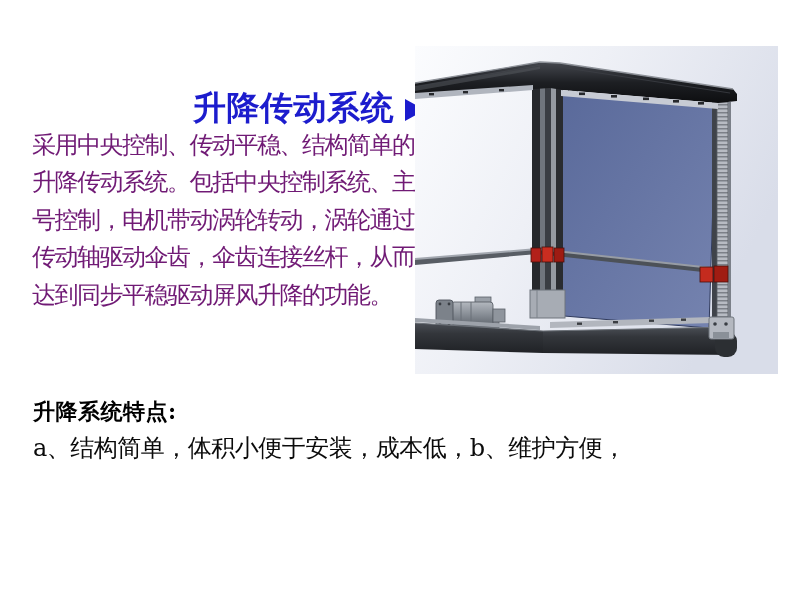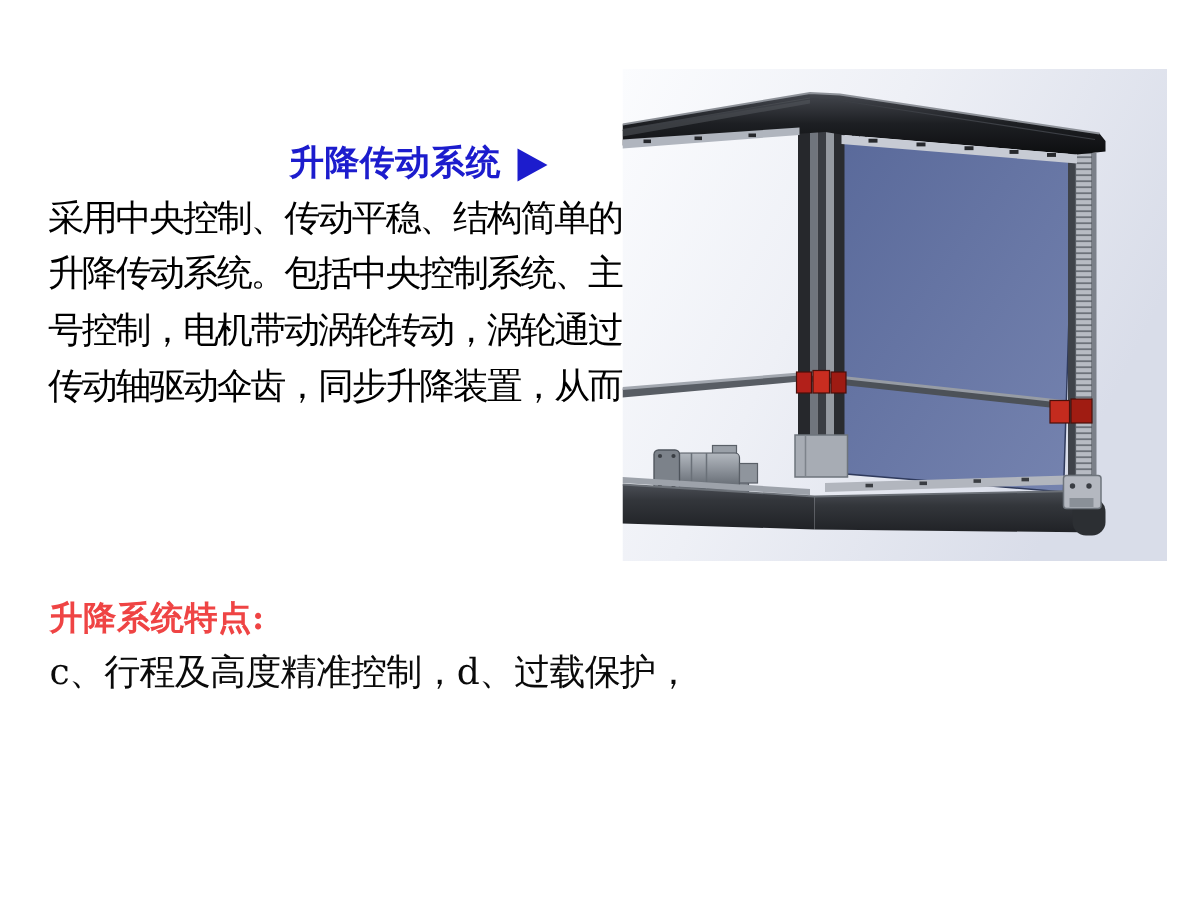--- a/index.html
+++ b/index.html
@@ -5,39 +5,39 @@
   html,body{margin:0;padding:0;}
   body{
     width:790px;height:613px;position:relative;overflow:hidden;
     background:#ffffff;
     font-family:"DejaVu Serif","Liberation Serif",serif;
   }
   .abs{position:absolute;}
   
   .title-row{
     left:193px;top:88px;height:40px;display:flex;align-items:center;
-    font-weight:bold;font-size:23px;letter-spacing:0.5px;
+    font-weight:bold;font-size:33px;letter-spacing:0.5px;
   }
   .title-text{color:#1c1ccd;}
   .title-arrow{
     width:0;height:0;margin-left:11px;margin-top:3px;
     border-top:11px solid transparent;border-bottom:11px solid transparent;
     border-left:20px solid #1c1ccd;
   }
   
   .intro{
     left:32px;top:127px;width:392px;
     font-size:24px;line-height:37.4px;letter-spacing:-1.5px;
-    color:#000000;
+    color:#701a75;
   }
   .intro div{white-space:nowrap;}
   
   .feat-heading{
     left:33px;top:397px;
-    font-size:22px;font-weight:bold;color:#ef4444;letter-spacing:0.5px;
+    font-size:22px;font-weight:bold;color:#000000;letter-spacing:0.5px;
   }
   .feat-list{
     left:33px;top:430px;width:640px;
     font-size:24px;line-height:37.2px;letter-spacing:-0.5px;color:#0a0a0a;
   }
   .feat-list div{white-space:nowrap;}
   
   .cad{left:415px;top:46px;width:363px;height:328px;}
 </style>
 </head>
@@ -45,26 +45,27 @@
 
 <div class="abs title-row">
   <span class="title-text">升降传动系统</span>
   <span class="title-arrow"></span>
 </div>
 
 <div class="abs intro">
   <div>采用中央控制、传动平稳、结构简单的</div>
   <div>升降传动系统。包括中央控制系统、主</div>
   <div>号控制，电机带动涡轮转动，涡轮通过</div>
-  <div>传动轴驱动伞齿，同步升降装置，从而</div>
+  <div>传动轴驱动伞齿，伞齿连接丝杆，从而</div>
+  <div>达到同步平稳驱动屏风升降的功能。</div>
 </div>
 
 <div class="abs feat-heading">升降系统特点:</div>
 <div class="abs feat-list">
-  <div>c、行程及高度精准控制，d、过载保护，</div>
+  <div>a、结构简单，体积小便于安装，成本低，b、维护方便，</div>
 </div>
 
 <svg class="abs cad" viewBox="0 0 363 328" xmlns="http://www.w3.org/2000/svg">
   <defs>
     <linearGradient id="bgGrad" x1="0" y1="0" x2="1" y2="0.45">
       <stop offset="0" stop-color="#fbfcfe"></stop>
       <stop offset="0.45" stop-color="#eef0f6"></stop>
       <stop offset="1" stop-color="#d9dde9"></stop>
     </linearGradient>
     <linearGradient id="canopyGrad" x1="0" y1="0" x2="0" y2="1">

